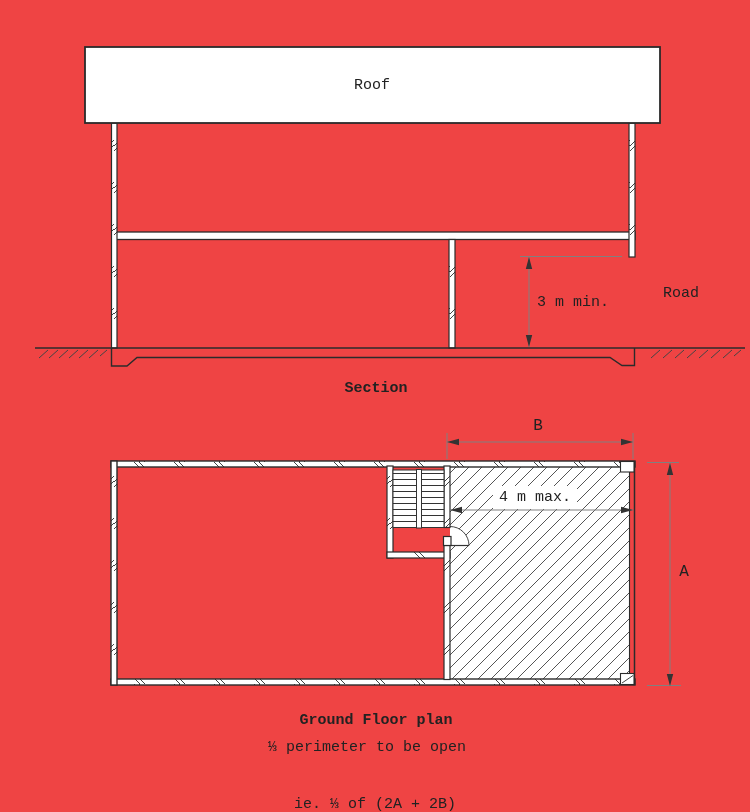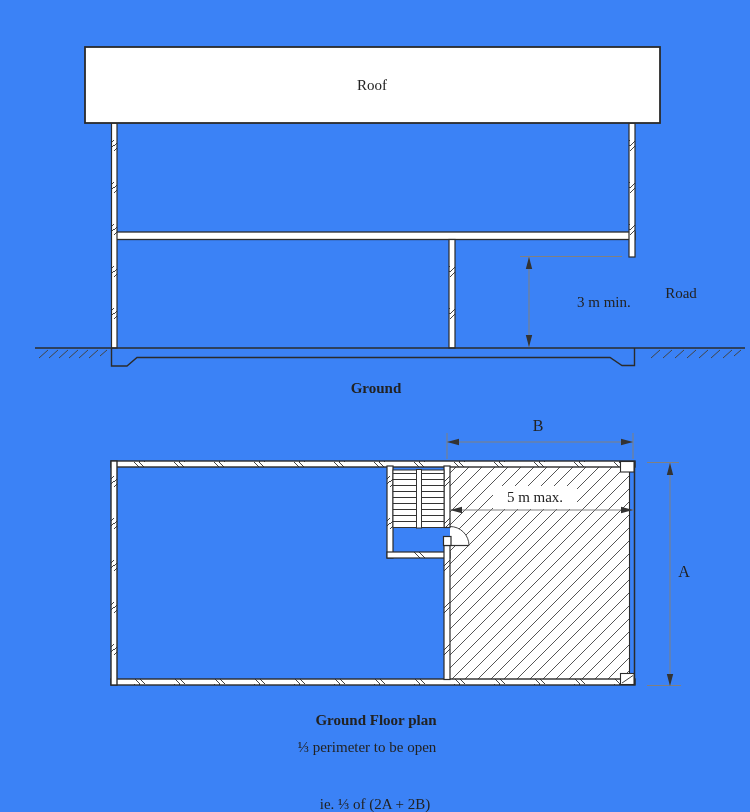--- a/index.html
+++ b/index.html
@@ -1,20 +1,20 @@
 <!DOCTYPE html>
 <html><head>
 <meta charset="utf-8">
 <style>
   html,body{margin:0;padding:0;background:#ffffff;}
   #canvas{
     position:relative;
     width:750px;height:812px;
-    background:#3b82f6;
-    font-family:Liberation Serif, serif;
+    background:#ef4444;
+    font-family:Liberation Mono, monospace;
     color:#222222;
     overflow:hidden;
   }
   #lineart{position:absolute;left:0;top:0;}
   .lbl{
     position:absolute;
     white-space:nowrap;
     font-size:15px;
     color:#222222;
     line-height:1;
@@ -150,31 +150,31 @@
       <g>
         <line x1="450" y1="510" x2="633" y2="510" stroke="#808080" stroke-width="1"></line>
         <path d="M450,510 L462,506.8 L462,513.2 Z" fill="#333333"></path>
         <path d="M633,510 L621,506.8 L621,513.2 Z" fill="#333333"></path>
       </g>
     </g>
   </svg>
 
   <div class="lbl center" style="left:372px;top:85px;">Roof</div>
 
-  <div class="lbl vcenter" style="left:537px;top:302px;margin-left:40px;">3 m min.</div>
+  <div class="lbl vcenter" style="left:537px;top:302px;">3 m min.</div>
 
   <div class="lbl center" style="left:681px;top:293px;text-align:right;">Road</div>
 
-  <div class="lbl center bold" style="left:376px;top:388px;">Ground</div>
+  <div class="lbl center bold" style="left:376px;top:388px;">Section</div>
 
   <div class="lbl center dimletter" style="left:538px;top:426px;">B</div>
 
   <div class="lbl center dimletter" style="left:684px;top:572px;">A</div>
 
-  <div class="lbl center" style="left:535px;top:497px;">5 m max.</div>
+  <div class="lbl center" style="left:535px;top:497px;">4 m max.</div>
 
   <div class="lbl center bold" style="left:376px;top:720px;text-align:center;">Ground Floor plan</div>
 
   <div class="lbl center" style="left:367px;top:747px;">⅓ perimeter to be open</div>
 
   <div class="lbl center" style="left:375px;top:804px;">ie. ⅓ of (2A + 2B)</div>
 
 </div>
 
 </body></html>

